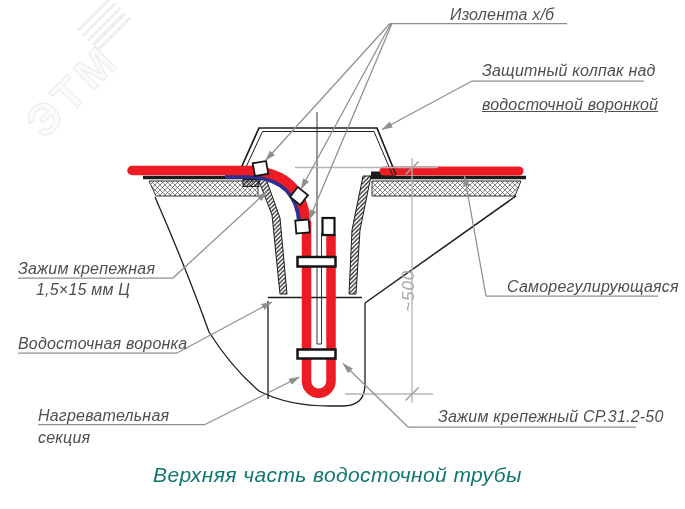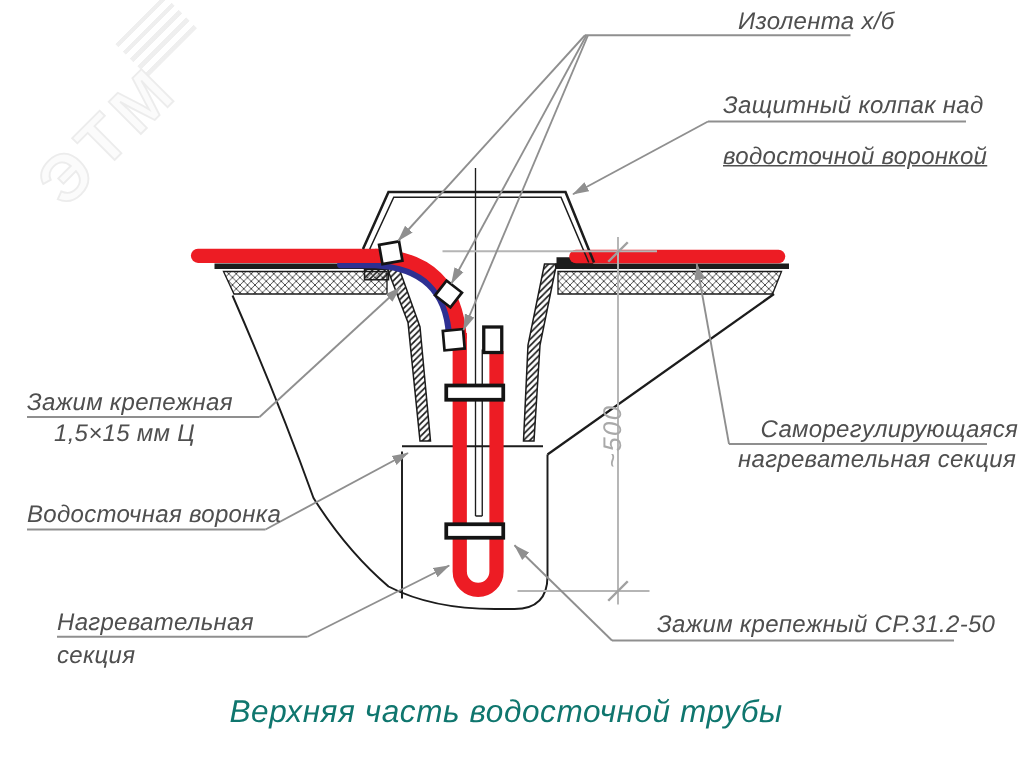--- a/index.html
+++ b/index.html
@@ -107,34 +107,33 @@
       <path d="M177,353 L272,302" marker-end="url(#ar)"></path>
       <path d="M38,424.5 H205"></path>
       <path d="M205,424.5 L299.5,377" marker-end="url(#ar)"></path>
       <path d="M486,296 H658"></path>
       <path d="M486,296 L464.5,176" marker-end="url(#ar)"></path>
       <path d="M408,427 H636"></path>
       <path d="M408,427 L343,363.5" marker-end="url(#ar)"></path>
     </g>
   </svg>
 
-  <div class="lbl" style="left:492px;top:6px;">Изолента х/б</div>
+  <div class="lbl" style="left:450px;top:6px;">Изолента х/б</div>
 
   <div class="lbl" style="left:482px;top:62px;">Защитный колпак над</div>
   <div class="lbl" style="left:482px;top:96px;text-decoration:underline;">водосточной воронкой</div>
 
   <div class="lbl" style="left:18px;top:260px;">Зажим крепежная</div>
   <div class="lbl" style="left:36px;top:281px;">1,5×15 мм Ц</div>
 
   <div class="lbl" style="left:18px;top:335px;">Водосточная воронка</div>
 
   <div class="lbl" style="left:38px;top:407px;">Нагревательная</div>
   <div class="lbl" style="left:38px;top:429px;">секция</div>
 
   <div class="lbl" style="left:507px;top:278px;">Саморегулирующаяся</div>
-  <div class="lbl" style="left:492px;top:298px;">нагревательная секция</div>
 
   <div class="lbl" style="left:438px;top:408px;">Зажим крепежный СР.31.2-50</div>
 
   <div class="dim-text">~500</div>
 
   <div class="caption">Верхняя часть водосточной трубы</div>
 </div>
 
 </body></html>

